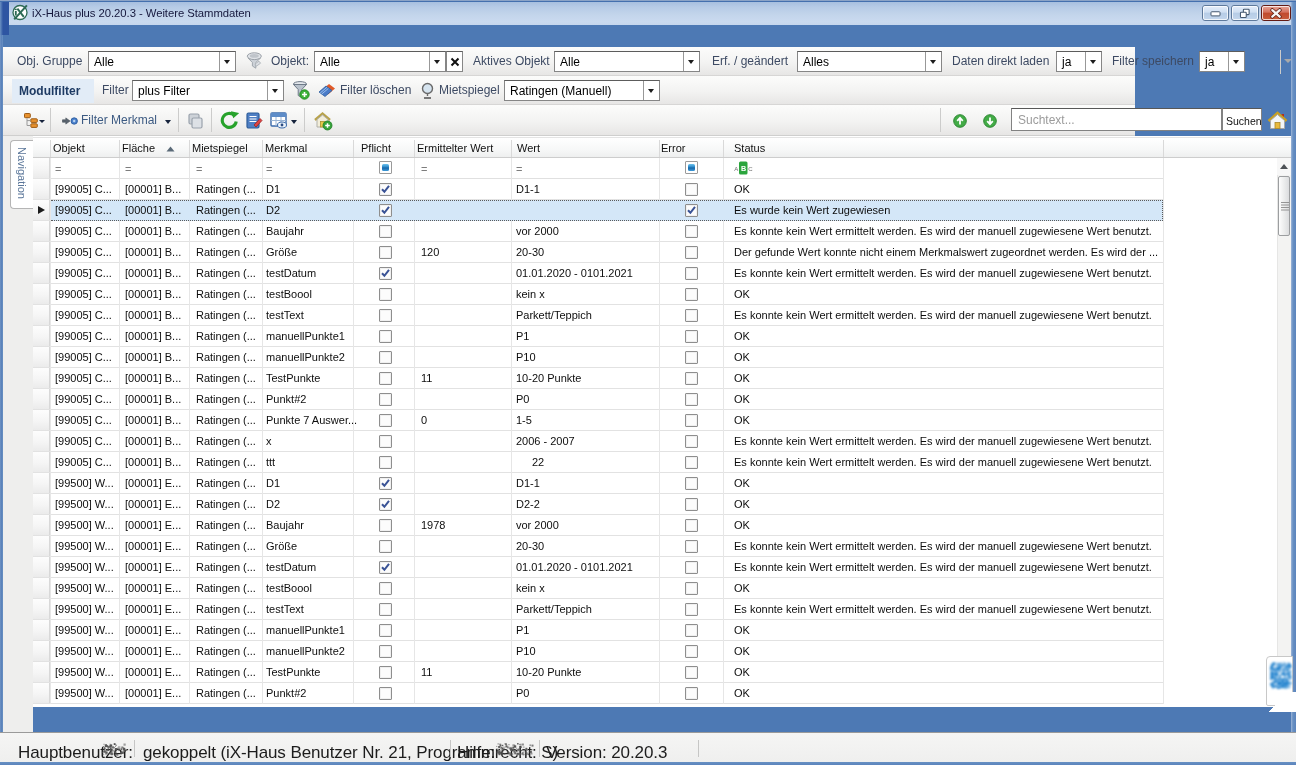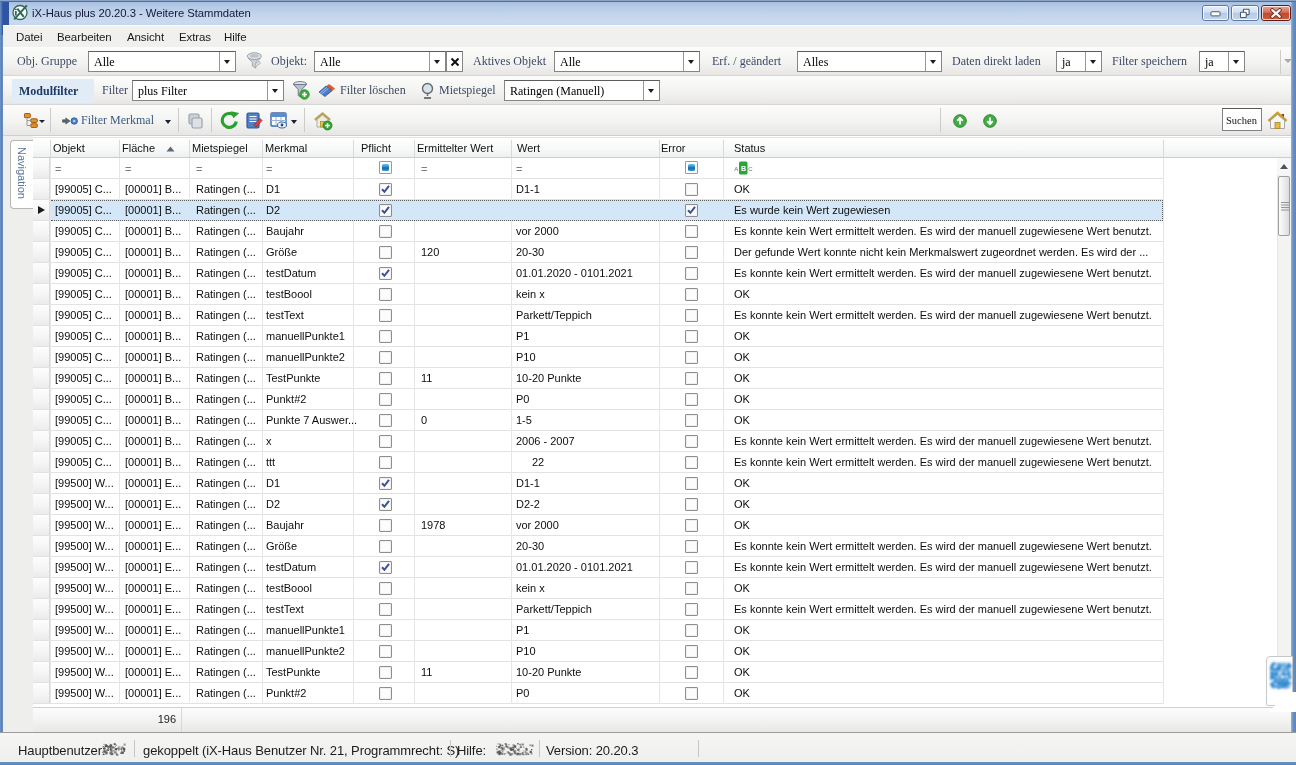--- a/index.html
+++ b/index.html
@@ -36,23 +36,23 @@
 #btn-close { left:1261px; width:30px; border-color:#641b14;
   background:linear-gradient(180deg,#e8a598 0%,#d4715c 45%,#c04a2d 50%,#c85d3c 100%); }
 .glyph { position:absolute; left:0; top:0; width:100%; height:100%; }
 
 
 #menubar { position:absolute; left:3px; top:25px; width:1288px; height:22px;
   background:#f0f0ef; border-top:1px solid #f8fafc; }
 .menuitem { position:absolute; top:5px; font-size:11.5px; letter-spacing:-0.1px; color:#1a1a1a; }
 
 
-.toolrow { position:absolute; left:3px; width:1288px;
+.toolrow { position:absolute; left:3px; width:1132px;
   background:linear-gradient(180deg,#fcfcfb 0%,#f3f3f2 55%,#e7e6e5 100%);
-  border-bottom:1px solid #d7d6d5;font-family:Liberation Serif, serif; }
+  border-bottom:1px solid #d7d6d5; }
 #row1 { top:47px; height:29px; }
 #row2 { top:76px; height:29px; }
 #row3 { top:105px; height:31px; border-bottom:1px solid #cfcfce; }
 .lbl { position:absolute; font-size:12px; color:#3d4a63; white-space:nowrap; }
 .combo { position:absolute; height:21px; background:#fff;
   border:1px solid #868686; border-top-color:#5c5c5c; }
 .combo .val { position:absolute; left:5px; top:3px; font-size:12px; color:#000;
   white-space:nowrap; }
 .combo .btn { position:absolute; right:0; top:0; bottom:0; width:16px;
   border-left:1px solid #989898; background:#fff; }
@@ -129,21 +129,21 @@
 #vs-up { position:absolute; left:1277px; top:158px; width:14px; height:17px;
   background:#f7f7f7; }
 #vs-thumb { position:absolute; left:1278px; top:176px; width:12px; height:60px;
   border:1px solid #9c9ea0; border-radius:2px;
   background:linear-gradient(90deg,#fdfdfd 0%,#eceded 50%,#dbdcde 100%); }
 
 
 #statusbar { position:absolute; left:0px; top:732px; width:1296px; height:30px;
   background:linear-gradient(180deg,#f5f5f4 0%,#efefee 100%);
   border-top:1px solid #9a9a9a; }
-.st { position:absolute; top:10px; font-size:13px; letter-spacing:-0.1px; color:#1c1c1c; white-space:nowrap; }
+.st { position:absolute; top:10px; font-size:17px; letter-spacing:-0.1px; color:#1c1c1c; white-space:nowrap; }
 .stsep { position:absolute; top:7px; width:1px; height:17px; background:#c6c6c5; }
 </style></head>
 <body>
 <div id="win">
   <div id="frame-top"></div>
   <div id="titlebar"></div>
   <div id="frame-left-cap"></div>
   <div id="frame-left"></div>
   <div id="frame-right"></div>
   <div id="frame-bottom"></div>
@@ -171,27 +171,20 @@
       </svg>
   </div>
   <div id="btn-close" class="tbtn">
       <div class="inner"></div>
     <svg class="glyph" viewBox="0 0 30 17">
         <path d="M10.5 5 L19.5 13 M19.5 5 L10.5 13" stroke="#5e1b10" stroke-width="4.6" stroke-linecap="round"></path>
         <path d="M10.5 5 L19.5 13 M19.5 5 L10.5 13" stroke="#f6f6f6" stroke-width="2.8" stroke-linecap="round"></path>
       </svg>
   </div>
 
-  <div id="menubar">
-    <span class="menuitem" style="left:13px">Datei</span>
-    <span class="menuitem" style="left:54px">Bearbeiten</span>
-    <span class="menuitem" style="left:124px">Ansicht</span>
-    <span class="menuitem" style="left:176px">Extras</span>
-    <span class="menuitem" style="left:221px">Hilfe</span>
-  </div>
 
   <div id="row1" class="toolrow">
     <span class="lbl" style="left:14px;top:7px">Obj. Gruppe</span>
     <div class="combo" style="left:85px;top:4px;width:148px">
       <span class="val">Alle</span>
         <div class="btn">
           <i class="arr"></i>
         </div>
     </div>
     <svg class="abs" style="left:243px;top:5px" width="17" height="18" viewBox="0 0 17 18">
@@ -331,20 +324,23 @@
 
     <div class="sep3" style="left:937px"></div>
     <svg class="abs" style="left:950px;top:9px" width="14" height="14" viewBox="0 0 14 14">
       <circle cx="7" cy="7" r="6.3" fill="#42ab46" stroke="#2e8833" stroke-width="1"></circle>
       <path d="M7 10.5 V4 M4.2 6.8 L7 3.8 L9.8 6.8" stroke="#fff" stroke-width="1.8" fill="none"></path>
     </svg>
     <svg class="abs" style="left:980px;top:9px" width="14" height="14" viewBox="0 0 14 14">
       <circle cx="7" cy="7" r="6.3" fill="#42ab46" stroke="#2e8833" stroke-width="1"></circle>
       <path d="M7 3.5 V10 M4.2 7.2 L7 10.2 L9.8 7.2" stroke="#fff" stroke-width="1.8" fill="none"></path>
     </svg>
+    <div id="searchbox">
+        <span>Suchtext...</span>
+      </div>
     <div id="suchenbtn">
         <span>Suchen</span>
       </div>
     <svg class="abs" style="left:1264px;top:6px" width="21" height="20" viewBox="0 0 21 20">
       <path d="M14.5 3 h2.5 v4 h-2.5 z" fill="#b03020"></path>
       <path d="M1.5 10 L10.5 2 L19.5 10" fill="none" stroke="#c8a023" stroke-width="2.6"></path>
       <path d="M3.5 9.5 V17.5 h14 V9.5 L10.5 3.5 Z" fill="#f4f6f8" stroke="#a8a8a8" stroke-width="1"></path>
       <rect x="8" y="11.5" width="5" height="6" fill="#e8b93c" stroke="#a8852a" stroke-width="0.8"></rect>
     </svg>
   </div>
@@ -509,21 +505,21 @@
       <div class="cb" style="left:685px;top:225px"></div>
       <div class="ct" style="left:734px;top:225px">Es konnte kein Wert ermittelt werden. Es wird der manuell zugewiesene Wert benutzt.</div>
 <div class="ct" style="left:55px;top:246px">[99005] C...</div>
       <div class="ct" style="left:125px;top:246px">[00001] B...</div>
       <div class="ct" style="left:196px;top:246px">Ratingen (...</div>
       <div class="ct" style="left:266px;top:246px">Größe</div>
       <div class="cb" style="left:379px;top:246px"></div>
       <div class="ct" style="left:421px;top:246px">120</div>
       <div class="ct" style="left:516px;top:246px">20-30</div>
       <div class="cb" style="left:685px;top:246px"></div>
-      <div class="ct" style="left:734px;top:246px">Der gefunde Wert konnte nicht kein Merkmalswert zugeordnet werden. Es wird der ...</div>
+      <div class="ct" style="left:734px;top:246px">Der gefunde Wert konnte nicht einem Merkmalswert zugeordnet werden. Es wird der ...</div>
 <div class="ct" style="left:55px;top:267px">[99005] C...</div>
       <div class="ct" style="left:125px;top:267px">[00001] B...</div>
       <div class="ct" style="left:196px;top:267px">Ratingen (...</div>
       <div class="ct" style="left:266px;top:267px">testDatum</div>
       <div class="cb" style="left:379px;top:267px">
         <svg width="9" height="9" viewBox="0 0 9 9">
           <path d="M1 4.2 L3.4 6.8 L8 0.8" stroke="#3a5396" stroke-width="2" fill="none"></path>
         </svg>
       </div>
       <div class="ct" style="left:516px;top:267px">01.01.2020 - 0101.2021</div>
@@ -700,24 +696,20 @@
 <div class="ct" style="left:55px;top:687px">[99500] W...</div>
       <div class="ct" style="left:125px;top:687px">[00001] E...</div>
       <div class="ct" style="left:196px;top:687px">Ratingen (...</div>
       <div class="ct" style="left:266px;top:687px">Punkt#2</div>
       <div class="cb" style="left:379px;top:687px"></div>
       <div class="ct" style="left:516px;top:687px">P0</div>
       <div class="cb" style="left:685px;top:687px"></div>
       <div class="ct" style="left:734px;top:687px">OK</div>
   </div>
 
-  <div id="sumrow">
-      <span class="cnt">196</span>
-      <div class="sdiv"></div>
-    </div>
 
   <div id="vscroll"></div>
   <div id="vs-up">
     <div class="abs" style="left:3px;top:6px;width:0;height:0;border-left:4px solid transparent;border-right:4px solid transparent;border-bottom:5px solid #4e5256"></div>
   </div>
   <div id="vs-thumb">
     <svg class="abs" style="left:2px;top:25px" width="8" height="9" viewBox="0 0 8 9">
       <path d="M0 0.5 h8 M0 3 h8 M0 5.5 h8 M0 8 h8" stroke="#8a8a8a" stroke-width="0.9"></path>
     </svg>
   </div>

